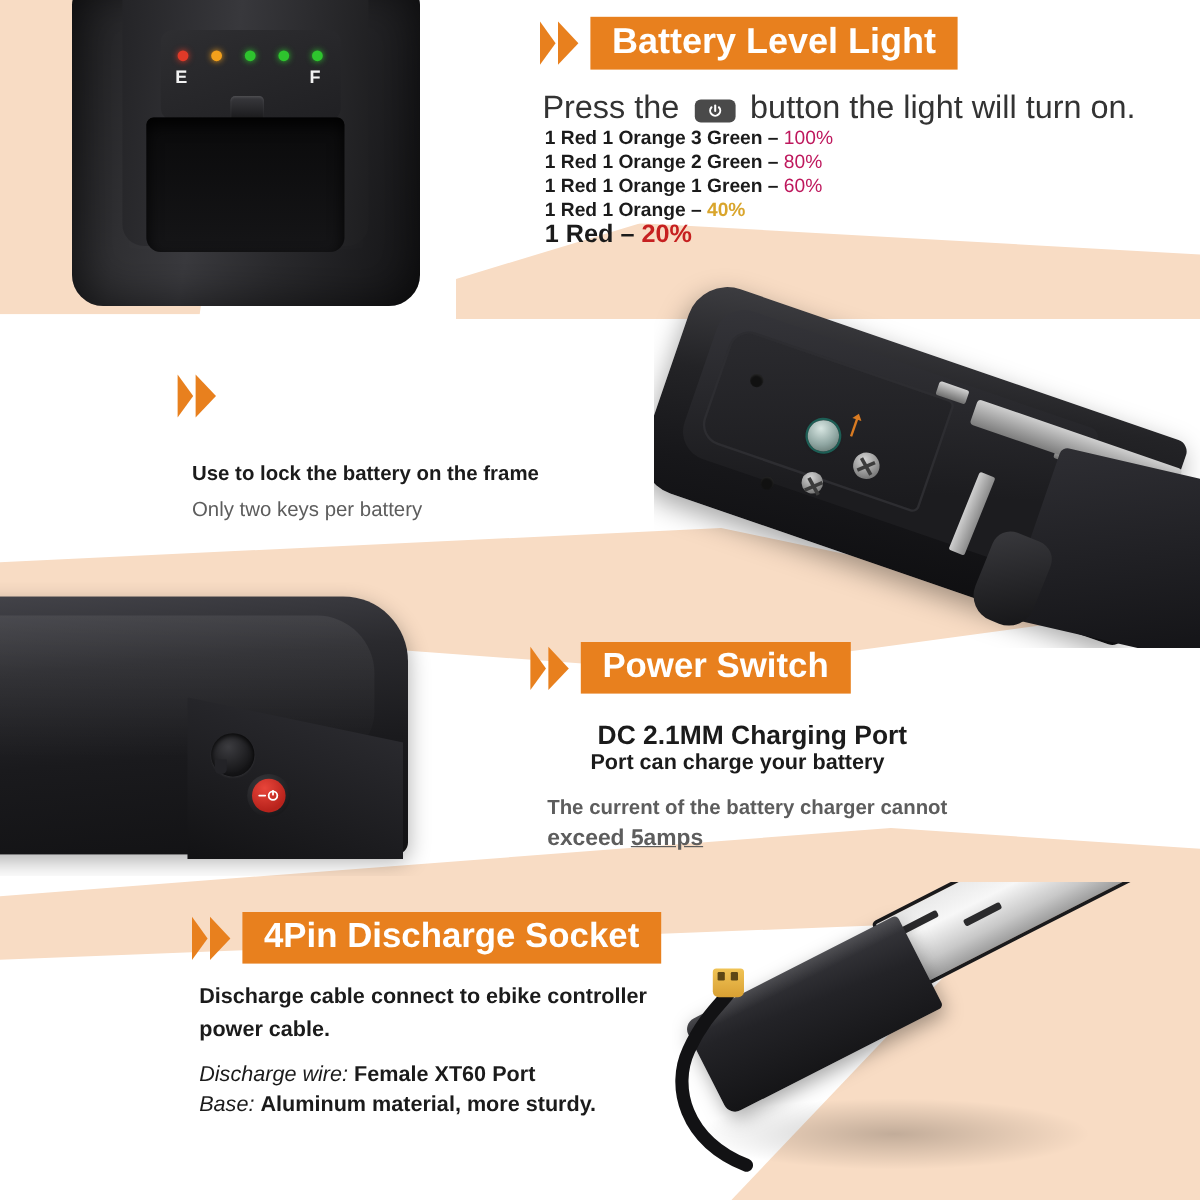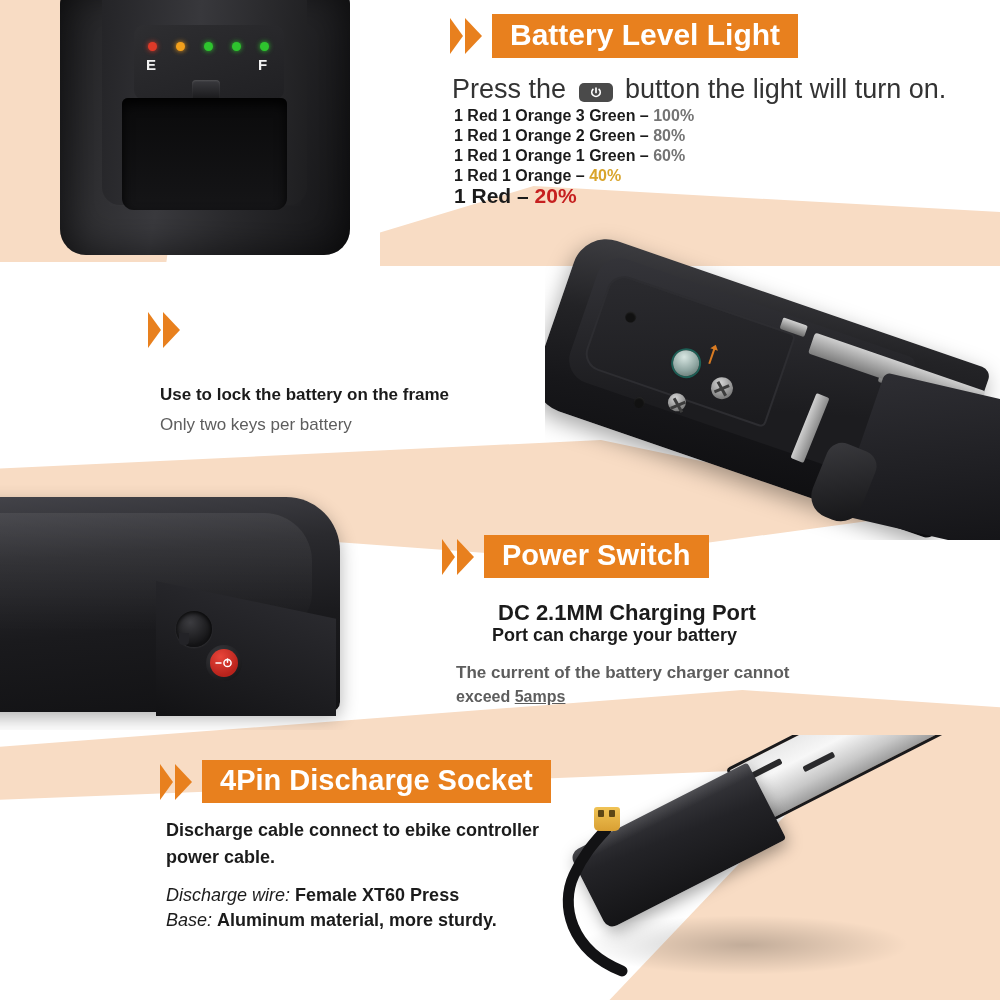--- a/index.html
+++ b/index.html
@@ -24,21 +24,21 @@
   .hbar{background:#E8801E;color:#fff;font-weight:bold;
         padding:6px 18px 8px 18px;line-height:1;white-space:nowrap;}
 
   
   .txt{position:absolute;color:#1b1b1b;white-space:nowrap;}
   .grey{color:#5d5d5d;}
   .bold{font-weight:bold;}
   .ital{font-style:italic;}
   .u{text-decoration:underline;}
 
-  .pct-green{color:#737373;font-weight:bold;}
+  .pct-green{color:#be185d;font-weight:normal;}
   .pct-amber{color:#D9A52C;font-weight:bold;}
   .pct-red{color:#C62020;font-weight:bold;}
 
   .pwrbtn{display:inline-block;width:34px;height:19px;border-radius:5px;
           background:#4a4a4a;vertical-align:-4px;position:relative;margin:0 5px;}
   .pwrbtn svg{position:absolute;left:9px;top:2px;}
 
   
   #photo-top{position:absolute;left:30px;top:-10px;width:345px;height:275px;overflow:hidden;}
   .ch-body{position:absolute;left:30px;top:0;width:290px;height:265px;
@@ -284,21 +284,21 @@
   <div class="heading" style="left:398px;top:535px;">
     <span class="arrows">
       <span class="tri small"></span>
         <span class="tri"></span>
     </span>
     <span class="hbar" style="font-size:29px;">Power Switch</span>
   </div>
   <div class="txt bold" style="left:498px;top:600px;font-size:22px;">DC 2.1MM Charging Port</div>
   <div class="txt bold" style="left:492px;top:625px;font-size:18px;">Port can charge your battery</div>
   <div class="txt grey bold" style="left:456px;top:663px;font-size:17px;">The current of the battery charger cannot</div>
-  <div class="txt grey bold" style="left:456px;top:688px;font-size:16px;">
+  <div class="txt grey bold" style="left:456px;top:688px;font-size:19px;">
     <span>exceed  </span><span class="u">5amps</span>
   </div>
 
   <div id="photo-socket">
     <div class="shadow-soft" style="left:20px;top:180px;width:330px;height:60px;"></div>
     <div class="sk-rot">
       <div class="sk-alu">
         <span class="sk-slot" style="left:16px;top:12px;width:34px;"></span>
         <span class="sk-slot" style="left:66px;top:30px;width:34px;"></span>
 
@@ -320,20 +320,20 @@
     <span class="arrows">
       <span class="tri small"></span>
         <span class="tri"></span>
     </span>
     <span class="hbar" style="font-size:29px;">4Pin Discharge Socket</span>
   </div>
   <div class="txt bold" style="left:166px;top:820px;font-size:18px;">Discharge cable connect to ebike controller</div>
   <div class="txt bold" style="left:166px;top:847px;font-size:18px;">power cable.</div>
   <div class="txt" style="left:166px;top:885px;font-size:18px;">
     <span class="ital">Discharge wire: </span>
-    <span class="bold">Female XT60 Press</span>
+    <span class="bold">Female XT60 Port</span>
   </div>
   <div class="txt" style="left:166px;top:910px;font-size:18px;">
     <span class="ital">Base: </span>
     <span class="bold">Aluminum material, more sturdy.</span>
   </div>
 
 </div>
 
 </body></html>

